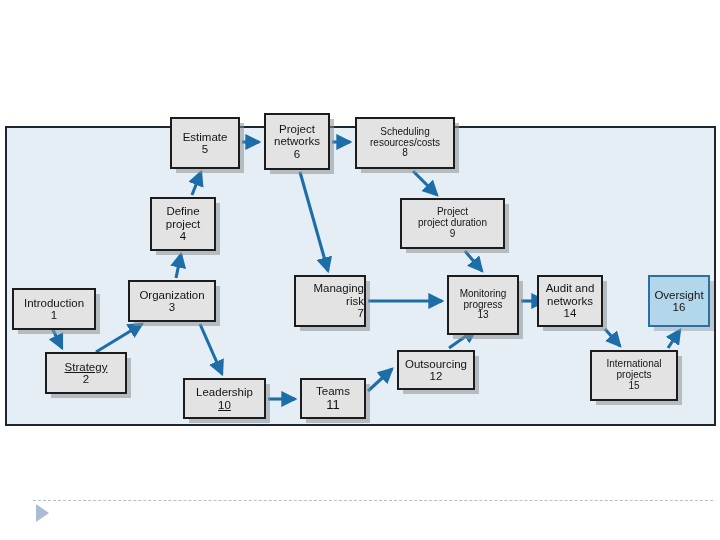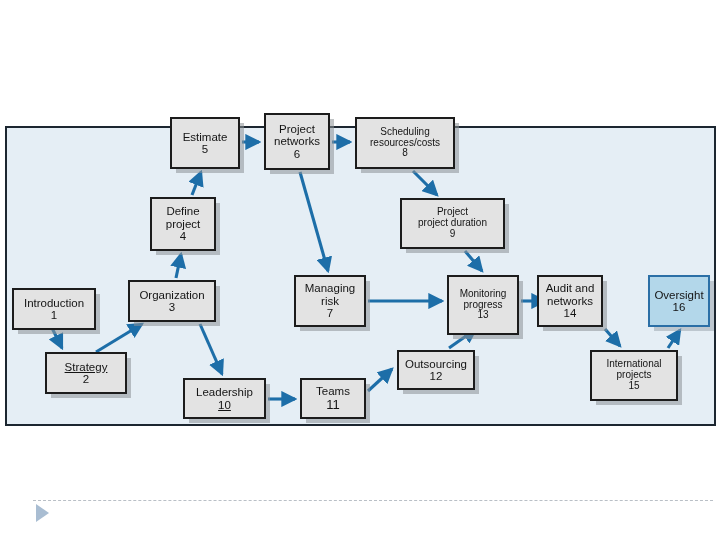--- a/index.html
+++ b/index.html
@@ -105,21 +105,21 @@
       </div>
       <div class="node" style="left: 170px; top: 117px; width: 70px; height: 52px; background: rgb(227, 227, 227); border-color: rgb(28, 28, 28);">
         <span class="t" style="font-size: 11.5px;">Estimate</span>
         <span class="n" style="font-size: 11.5px;">5</span>
       </div>
       <div class="node" style="left: 264px; top: 113px; width: 66px; height: 57px; background: rgb(227, 227, 227); border-color: rgb(28, 28, 28);">
         <span class="t" style="font-size: 11.5px;">Project</span>
         <span class="t" style="font-size: 11.5px;">networks</span>
         <span class="n" style="font-size: 11.5px;">6</span>
       </div>
-      <div class="node" style="left: 294px; top: 275px; width: 72px; height: 52px; background: rgb(227, 227, 227); border-color: rgb(28, 28, 28);">
+      <div class="node" style="left: 294px; top: 275px; width: 72px; height: 52px; background: rgb(227, 227, 227); border-color: rgb(28, 28, 28); align-items: flex-end;">
         <span class="t" style="font-size: 11.5px;">Managing</span>
         <span class="t" style="font-size: 11.5px;">risk</span>
         <span class="n" style="font-size: 11.5px;">7</span>
       </div>
       <div class="node" style="left: 355px; top: 117px; width: 100px; height: 52px; background: rgb(227, 227, 227); border-color: rgb(28, 28, 28);">
         <span class="t" style="font-size: 10px;">Scheduling</span>
         <span class="t" style="font-size: 10px;">resources/costs</span>
         <span class="n" style="font-size: 10px;">8</span>
       </div>
       <div class="node" style="left: 400px; top: 198px; width: 105px; height: 51px; background: rgb(227, 227, 227); border-color: rgb(28, 28, 28);">

